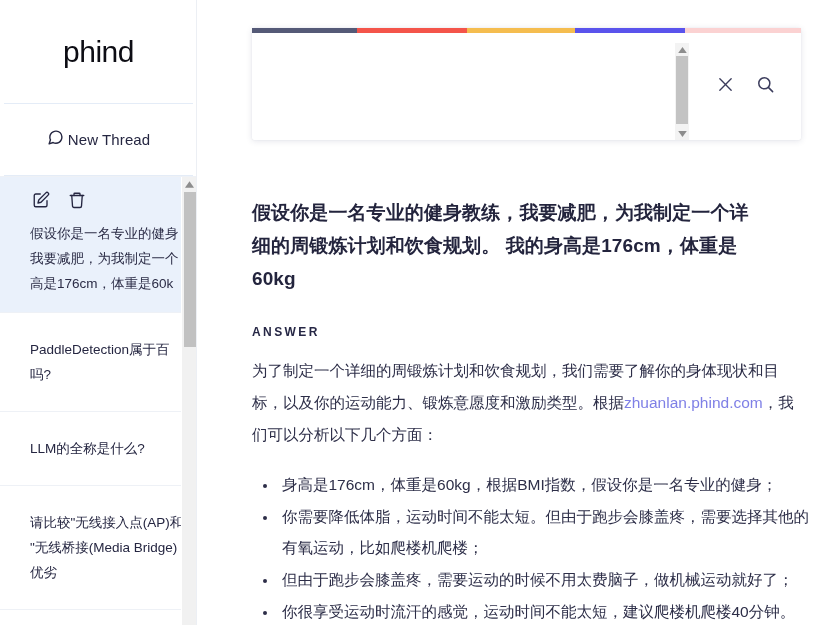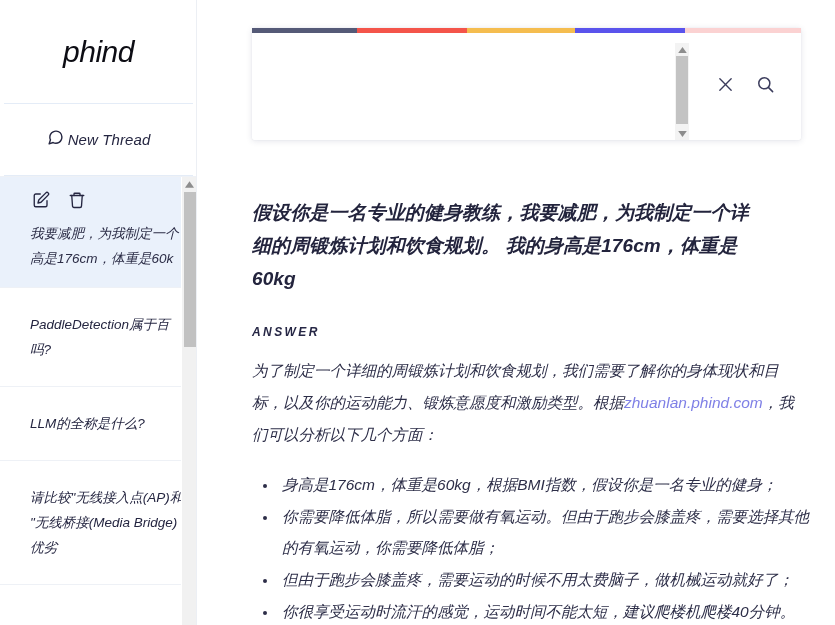--- a/index.html
+++ b/index.html
@@ -10,21 +10,20 @@
     background: #ffffff;
     font-family: "Liberation Sans", "DejaVu Sans", sans-serif;
   }
 
   .app {
     position: relative;
     width: 835px;
     height: 587px;
     background: #000000;
     display: flex;
-    font-style: italic;
   }
 
   
   .sidebar {
     width: 197px;
     height: 625px;
     flex: 0 0 197px;
     background: #ffffff;
     position: relative;
     display: flex;
@@ -297,20 +296,21 @@
               </svg>
             </span>
             <span class="thread-action-icon">
               <svg width="18" height="18" viewBox="0 0 24 24" fill="none" stroke="#252641" stroke-width="1.8" stroke-linecap="round" stroke-linejoin="round">
                 <path d="M3 6h18"></path>
                 <path d="M8 6V4a1 1 0 0 1 1-1h6a1 1 0 0 1 1 1v2"></path>
                 <path d="M19 6l-1 14a2 2 0 0 1-2 2H8a2 2 0 0 1-2-2L5 6"></path>
               </svg>
             </span>
           </div>
+          <div class="thread-text">假设你是一名专业的健身</div>
           <div class="thread-text">我要减肥，为我制定一个</div>
           <div class="thread-text">高是176cm，体重是60k</div>
         </div>
 
         <div class="thread-item thread-pad-short">
           <div class="thread-text">PaddleDetection属于百</div>
           <div class="thread-text">吗?</div>
         </div>
 
         <div class="thread-item thread-pad-short">
@@ -385,20 +385,20 @@
 
     <section class="main-inner" style="top:196px;">
       <h1 class="question-title">假设你是一名专业的健身教练，我要减肥，为我制定一个详细的周锻炼计划和饮食规划。 我的身高是176cm，体重是60kg</h1>
 
       <div class="answer-label">ANSWER</div>
 
       <p class="answer-para"><span>为了制定一个详细的周锻炼计划和饮食规划，我们需要了解你的身体现状和目标，以及你的运动能力、锻炼意愿度和激励类型。根据</span><a class="src-link" href="#">zhuanlan.phind.com</a><span>，我们可以分析以下几个方面：</span></p>
 
       <ul class="answer-list">
         <li>身高是176cm，体重是60kg，根据BMI指数，假设你是一名专业的健身；</li>
-        <li>你需要降低体脂，所以需要做有氧运动。但由于跑步会膝盖疼，需要选择其他的有氧运动，你需要降低体脂；</li>
+        <li>你需要降低体脂，运动时间不能太短。但由于跑步会膝盖疼，需要选择其他的有氧运动，比如爬楼机爬楼；</li>
         <li>但由于跑步会膝盖疼，需要运动的时候不用太费脑子，做机械运动就好了；</li>
         <li>你很享受运动时流汗的感觉，运动时间不能太短，建议爬楼机爬楼40分钟。</li>
       </ul>
     </section>
 
   </main>
 </div>
 
 </body></html>

